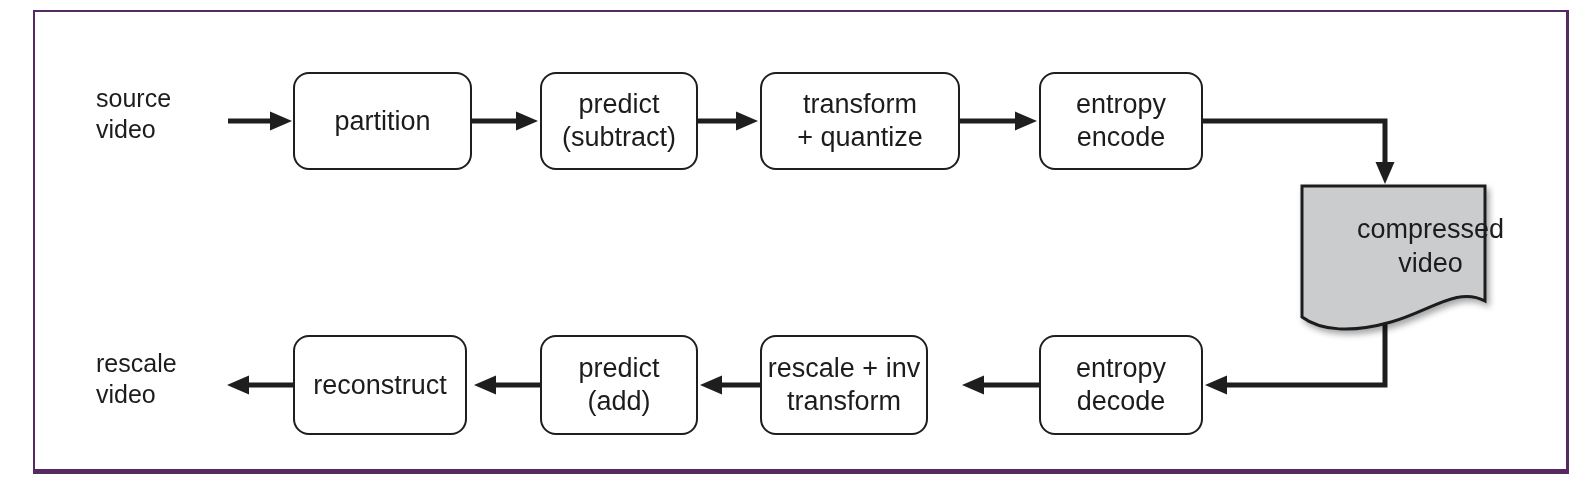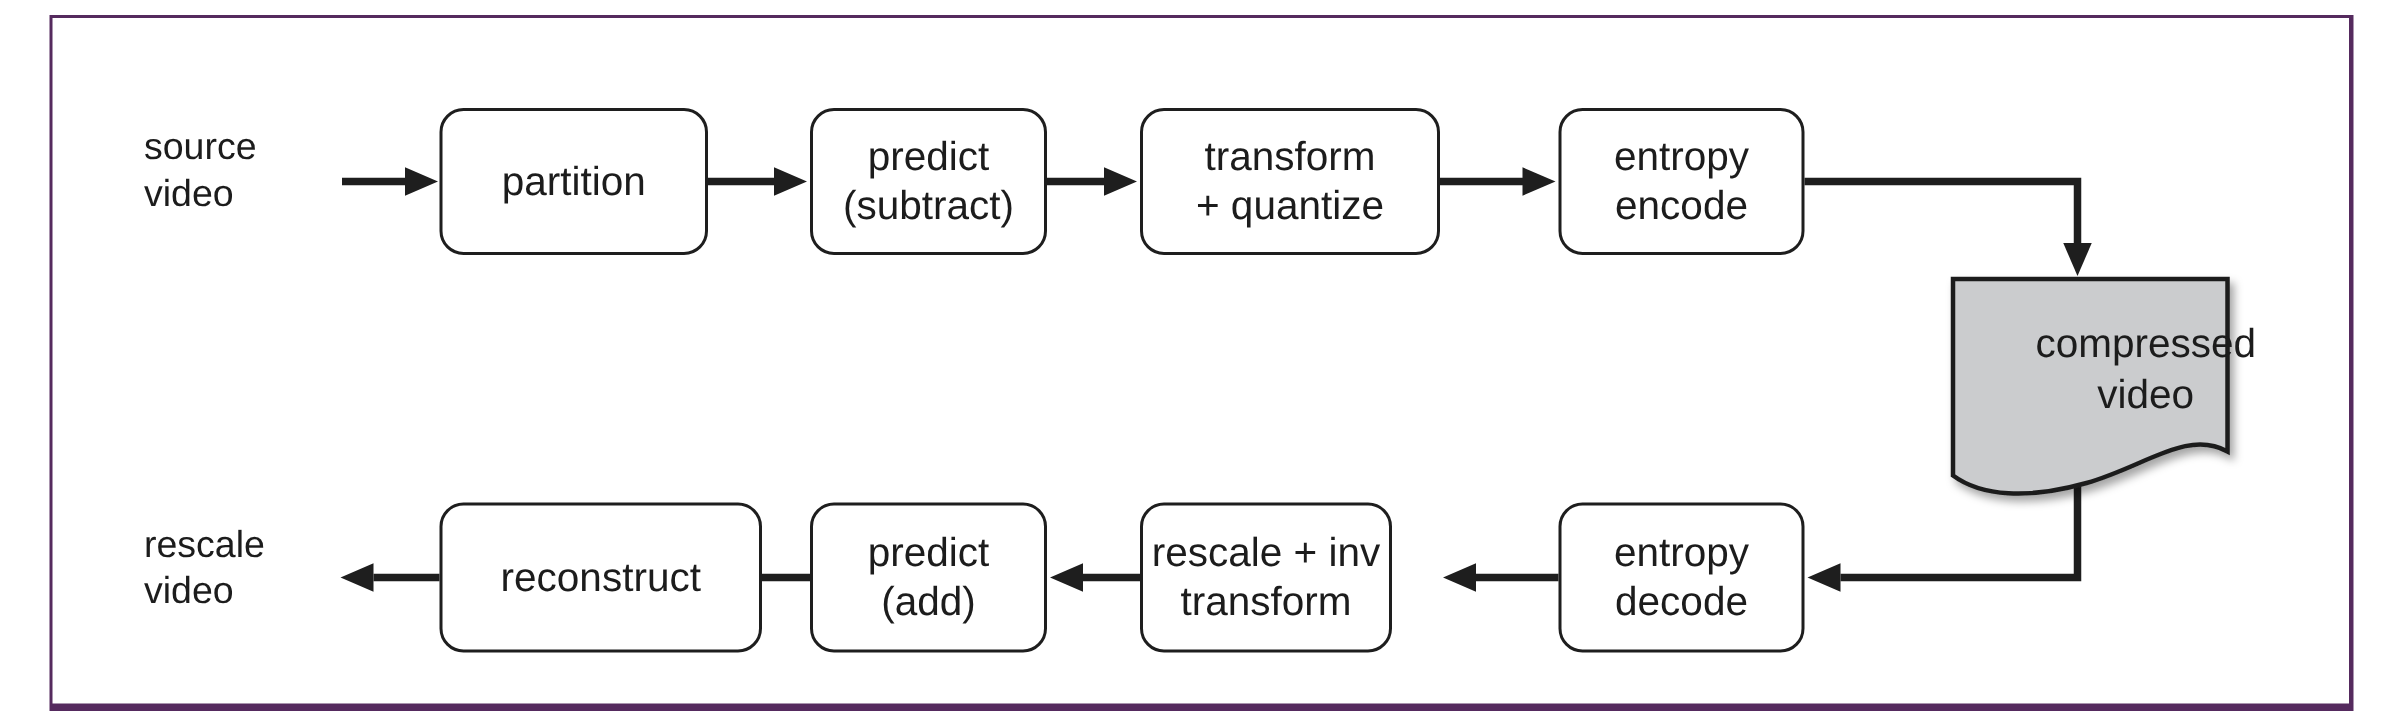--- a/index.html
+++ b/index.html
@@ -70,21 +70,21 @@
     z-index: 3;
     margin-left: 37px;
   }
   #box-partition          { left: 293px;  top: 72px;  width: 179px; height: 98px;  }
   #box-predict-subtract   { left: 540px;  top: 72px;  width: 158px; height: 98px;  }
   #box-transform-quantize { left: 760px;  top: 72px;  width: 200px; height: 98px;  }
   #box-entropy-encode     { left: 1039px; top: 72px;  width: 164px; height: 98px;  }
   #box-entropy-decode     { left: 1039px; top: 335px; width: 164px; height: 100px; }
   #box-rescale-inv        { left: 760px;  top: 335px; width: 168px; height: 100px; }
   #box-predict-add        { left: 540px;  top: 335px; width: 158px; height: 100px; }
-  #box-reconstruct        { left: 293px;  top: 335px; width: 215px; height: 100px; }
+  #box-reconstruct        { left: 293px;  top: 335px; width: 174px; height: 100px; }
   #label-source-video  { left: 96px; top: 83px;  width: 140px; }
   #label-decoded-video { left: 96px; top: 348px; width: 140px; }
 </style>
 </head>
 <body>
 
 <div class="canvas">
 
   <div class="frame"></div>
 

